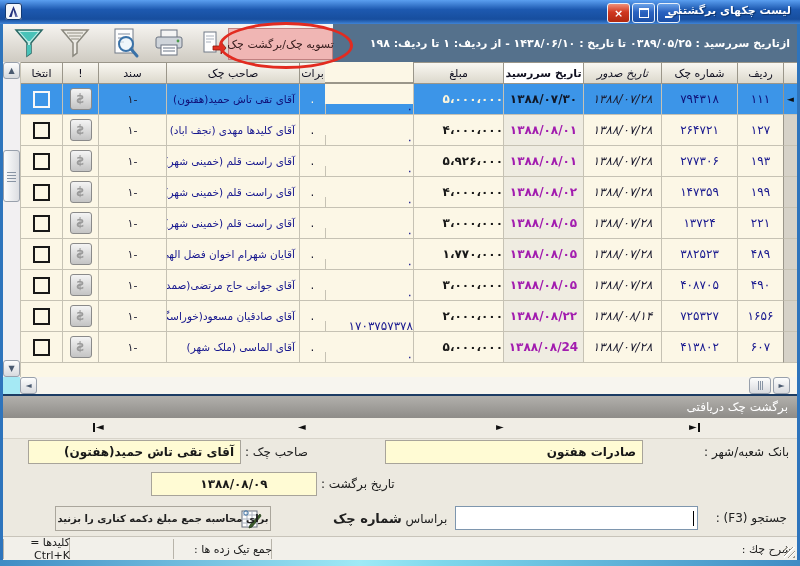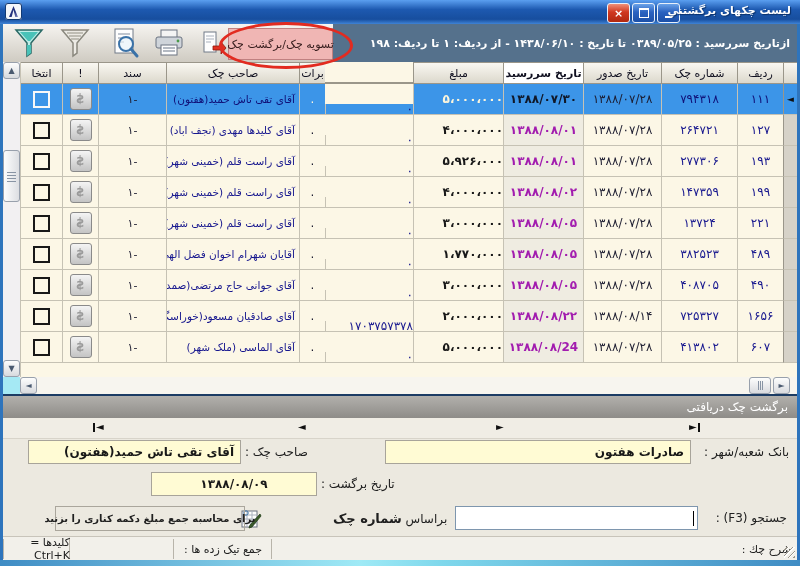--- a/index.html
+++ b/index.html
@@ -34,21 +34,21 @@
   
   .grid{position:absolute;top:38px;left:0;right:0;height:315px;background:#fcf7e6;}
   .grid-rows{position:absolute;top:0;right:0;left:17px;}
   .grow{display:flex;direction:rtl;height:31px;}
   .grow.header{height:22px;}
   .cell{box-sizing:border-box;border-left:1px solid #c6c2b4;border-bottom:1px solid #c6c2b4;
     display:flex;align-items:center;justify-content:center;font-size:12px;color:#1c1c30;overflow:hidden;white-space:nowrap;}
   .header .cell{background:linear-gradient(#faf8f2,#dcd8cc);border:1px solid #9a968a;border-right:none;
     font-size:11px;color:#101020;justify-content:center;}
   .header .cell.hdr-due{background:#ffffff;font-weight:bold;}
-  .w-sel{width:14px;} .w-radif{width:46px;} .w-check{width:76px;} .w-issue{width:78px;} .w-due{width:80px;}
+  .w-sel{width:14px;} .w-radif{width:46px;} .w-check{width:76px;} .w-issue{width:78px;font-style:italic;} .w-due{width:80px;}
   .w-amount{width:90px;} .w-account{width:88px;margin-top:20px;} .w-barat{width:26px;} .w-owner{width:133px;} .w-sanad{width:68px;}
   .w-excl{width:36px;} .w-select{width:42px;}
   .c-selcol{background:#d6d2c8;border-left:1px solid #9a968a;font-size:9px;color:#101010;}
   .navy{color:#16168e;}
   .c-due{background:#efece1;font-weight:bold;}
   .c-due.overdue{color:#a21caf;}
   .c-amount{justify-content:flex-start;padding-left:5px;font-weight:bold;color:#181818;}
   .c-account{justify-content:flex-end;padding-left:13px;direction:ltr;}
   .c-owner{justify-content:flex-start;padding-right:4px;font-size:10.5px;}
   .c-sanad{font-size:11px;}
@@ -82,21 +82,21 @@
   .nav-btn{position:absolute;top:4px;display:flex;align-items:center;gap:1px;color:#101010;font-size:10px;line-height:1;direction:ltr;}
   .nav-btn .bar{width:2px;height:9px;background:#101010;}
   .lbl{position:absolute;font-size:12px;color:#202020;white-space:nowrap;}
   .yfield{position:absolute;height:24px;background:#fffbd4;border:1px solid #a8a49a;box-sizing:border-box;
     display:flex;align-items:center;padding:0 6px;font-size:12px;font-weight:bold;color:#181818;white-space:nowrap;}
   .search-input{position:absolute;top:482px;left:452px;width:243px;height:24px;background:#fff;border:1px solid #7e96ae;
     box-sizing:border-box;}
   .caret{position:absolute;right:3px;top:4px;width:1px;height:15px;background:#000;}
   .by-text{position:absolute;top:487px;left:330px;font-size:12px;color:#202020;white-space:nowrap;}
   .by-text b{font-size:13px;}
-  .tipbox{position:absolute;top:482px;left:52px;width:190px;height:25px;border:1px solid #aaa69c;box-sizing:border-box;
+  .tipbox{position:absolute;top:482px;left:52px;width:216px;height:25px;border:1px solid #aaa69c;box-sizing:border-box;
     display:flex;align-items:center;justify-content:center;font-size:10px;font-weight:bold;color:#202020;white-space:nowrap;}
   .calc-btn{position:absolute;top:483px;left:236px;width:24px;height:24px;display:flex;align-items:center;justify-content:center;}
   
   .statusbar{position:absolute;top:512px;left:0;right:0;height:24px;background:#f2f0ea;border-top:1px solid #c8c4ba;
     font-size:11px;color:#202020;}
   .ssec{position:absolute;top:2px;bottom:2px;border-left:1px solid #b8b4aa;display:flex;align-items:center;}
   .grip{position:absolute;right:2px;bottom:3px;width:11px;height:11px;
     background:repeating-linear-gradient(135deg,transparent 0 2px,#9a968c 2px 3px,#fff 3px 4px);}
   .icon-svg{display:block;}
 </style>
@@ -407,21 +407,21 @@
       <div class="nav-btn" style="left:493px">
           <span>►</span>
         </div>
       <div class="nav-btn" style="left:686px">
           <span>►</span>
           <span class="bar"></span>
         </div>
     </div>
 
     <div class="lbl" style="top:421px;right:8px">بانک شعبه/شهر :</div>
-    <div class="yfield" style="top:416px;left:382px;width:306px">صادرات هفتون</div>
+    <div class="yfield" style="top:416px;left:382px;width:258px">صادرات هفتون</div>
     <div class="lbl" style="top:421px;left:242px">صاحب چک :</div>
     <div class="yfield" style="top:416px;left:25px;width:213px">آقای تقی تاش حمید(هفتون)</div>
 
     <div class="lbl" style="top:453px;left:318px">تاریخ برگشت :</div>
     <div class="yfield" style="top:448px;left:148px;width:166px;justify-content:center">۱۳۸۸/۰۸/۰۹</div>
 
     <div class="lbl" style="top:487px;right:10px">جستجو (F3) :</div>
     <div class="search-input">
         <div class="caret"></div>
       </div>
@@ -433,21 +433,21 @@
         <circle cx="6" cy="5" r="2.2" fill="none" stroke="#3a72a8"></circle>
         <path d="M20 6 L10 17 L9 20 L12 19 L21 8 Z" fill="#3a5a2a" stroke="#24401c" stroke-width="0.8"></path>
       </svg>
     </div>
     <div class="tipbox">برای محاسبه جمع مبلغ دکمه کناری را بزنید</div>
 
     <div class="statusbar">
       <div class="ssec" style="right:0;left:268px;padding-right:6px">
         <span>شرح چك :</span>
       </div>
-      <div class="ssec" style="left:170px;width:98px;justify-content:center;padding-right:4px">
+      <div class="ssec" style="left:170px;width:98px;justify-content:flex-start;padding-right:4px">
         <span>جمع تیک زده ها :</span>
       </div>
       <div class="ssec" style="left:66px;width:104px"></div>
       <div class="ssec" style="left:0;width:66px;justify-content:center">
         <span>کلیدها = Ctrl+K</span>
       </div>
       <div class="grip"></div>
     </div>
 
   </div>

